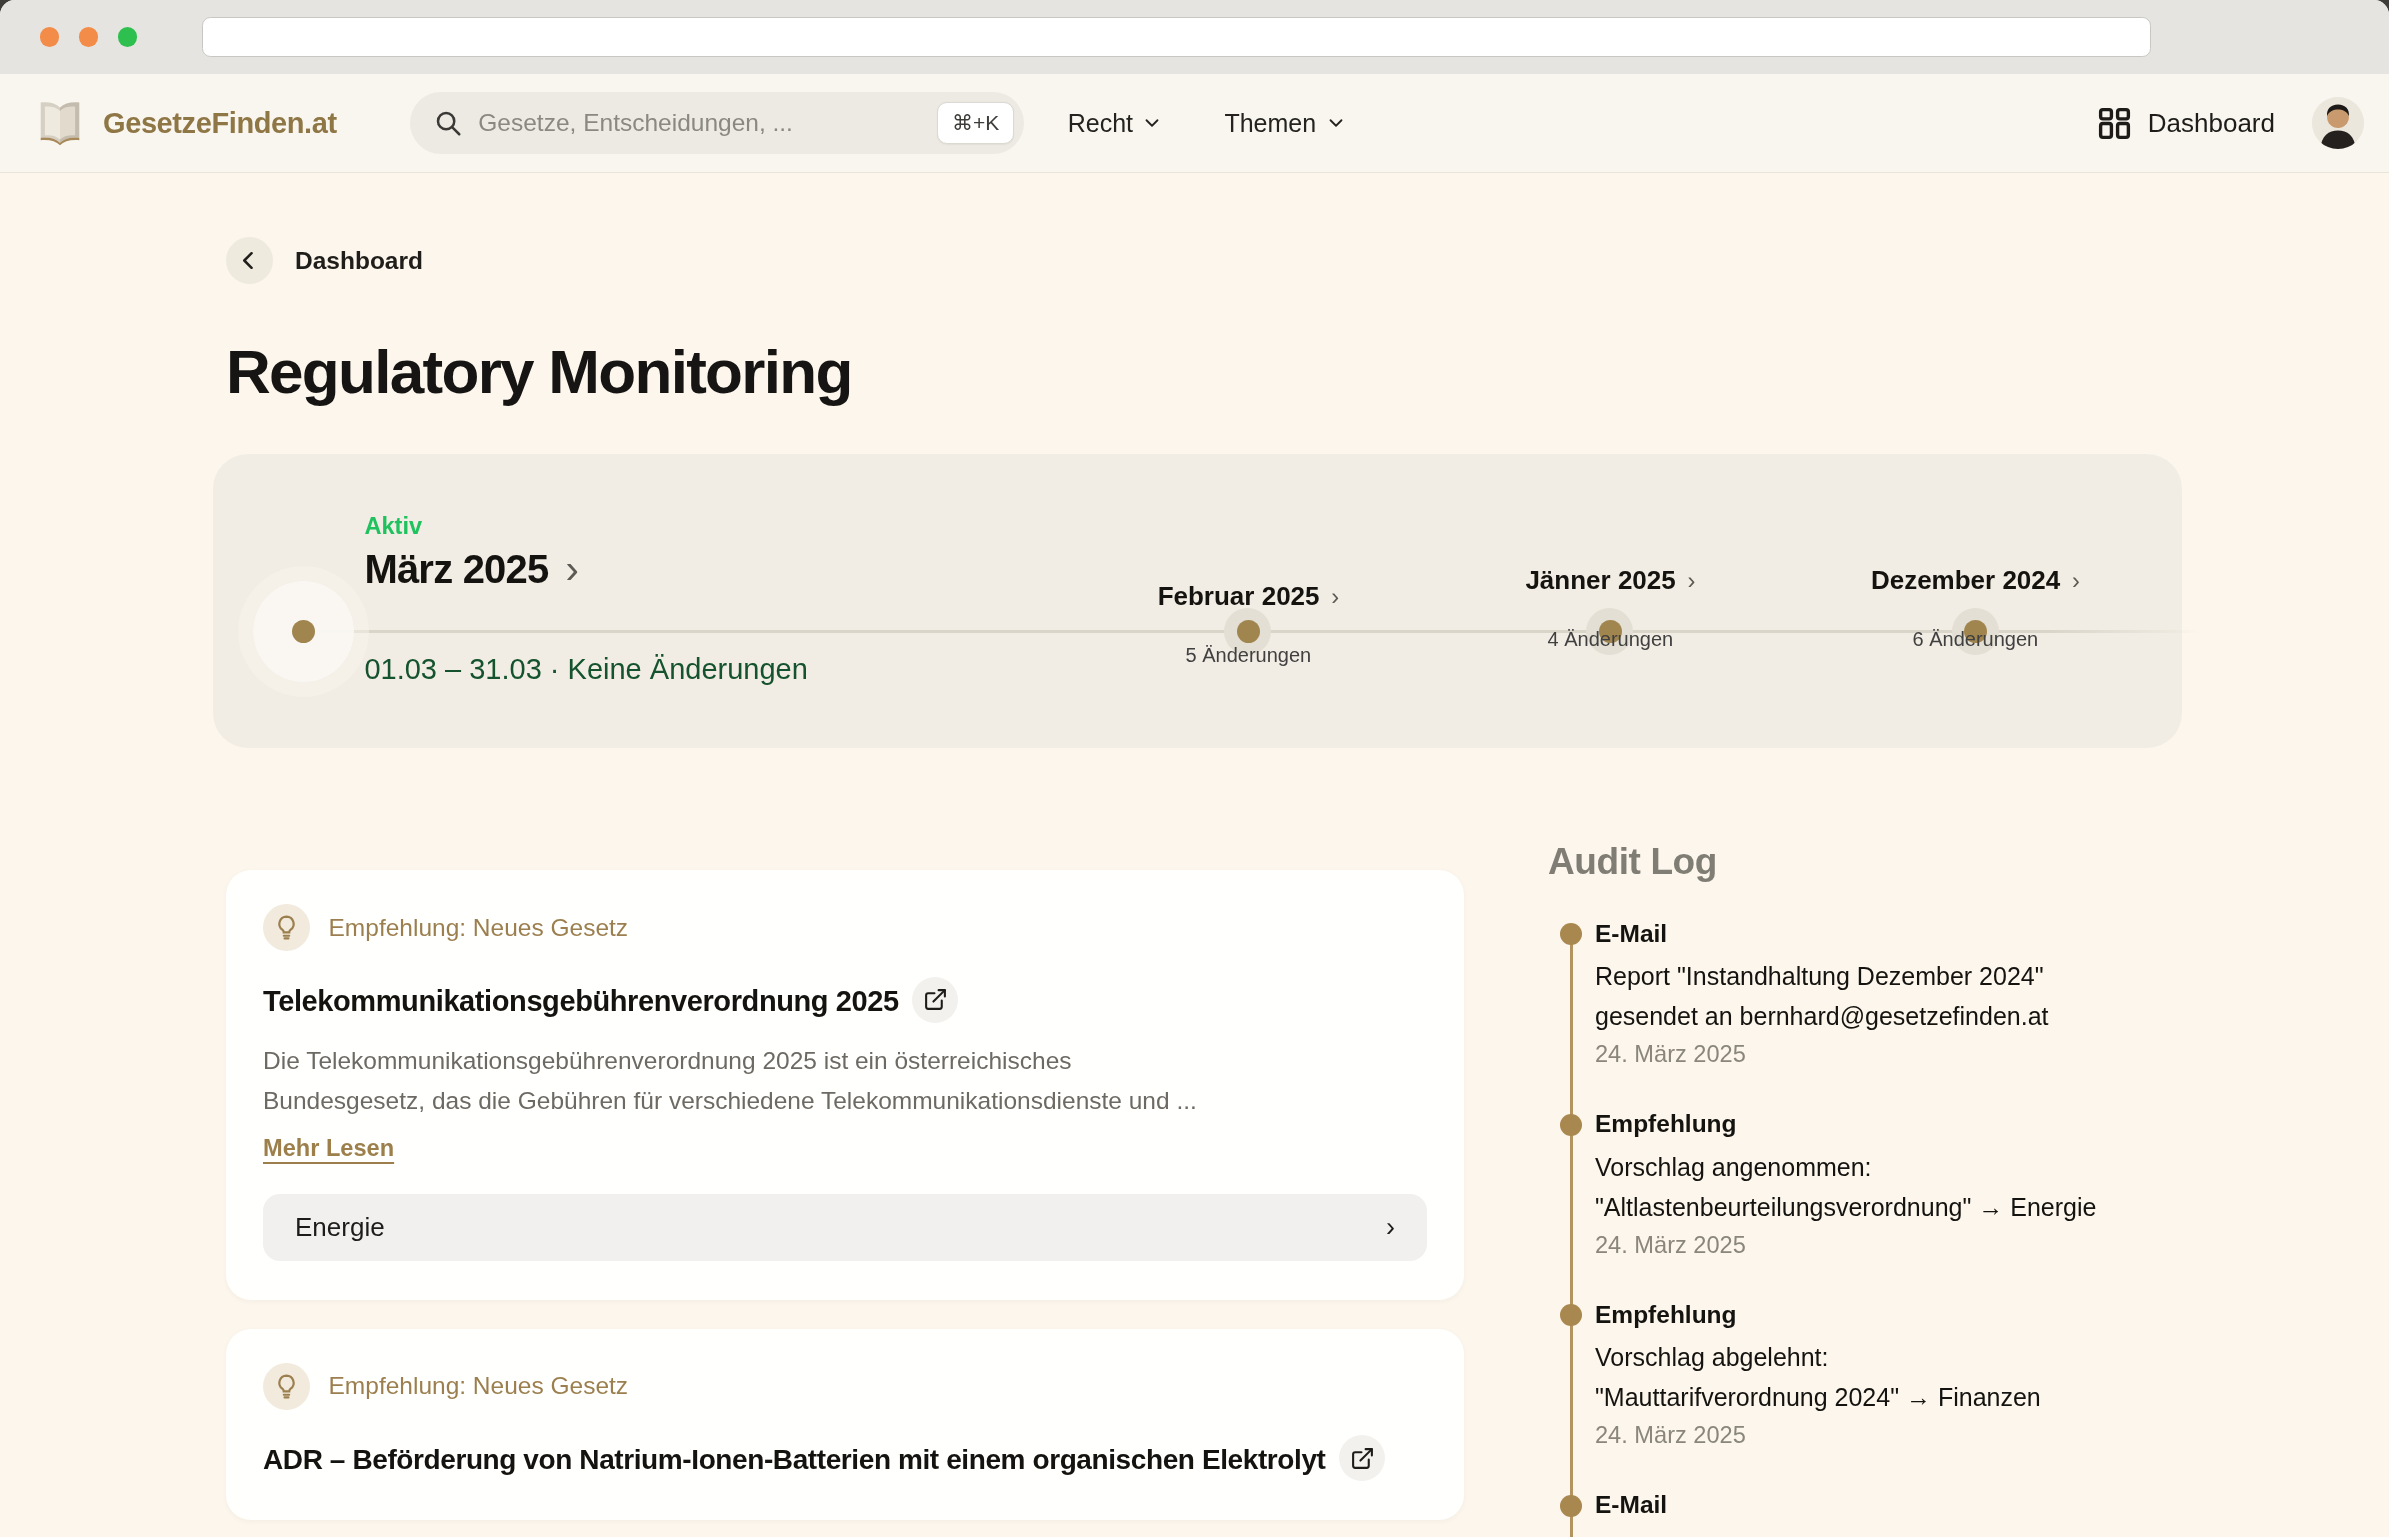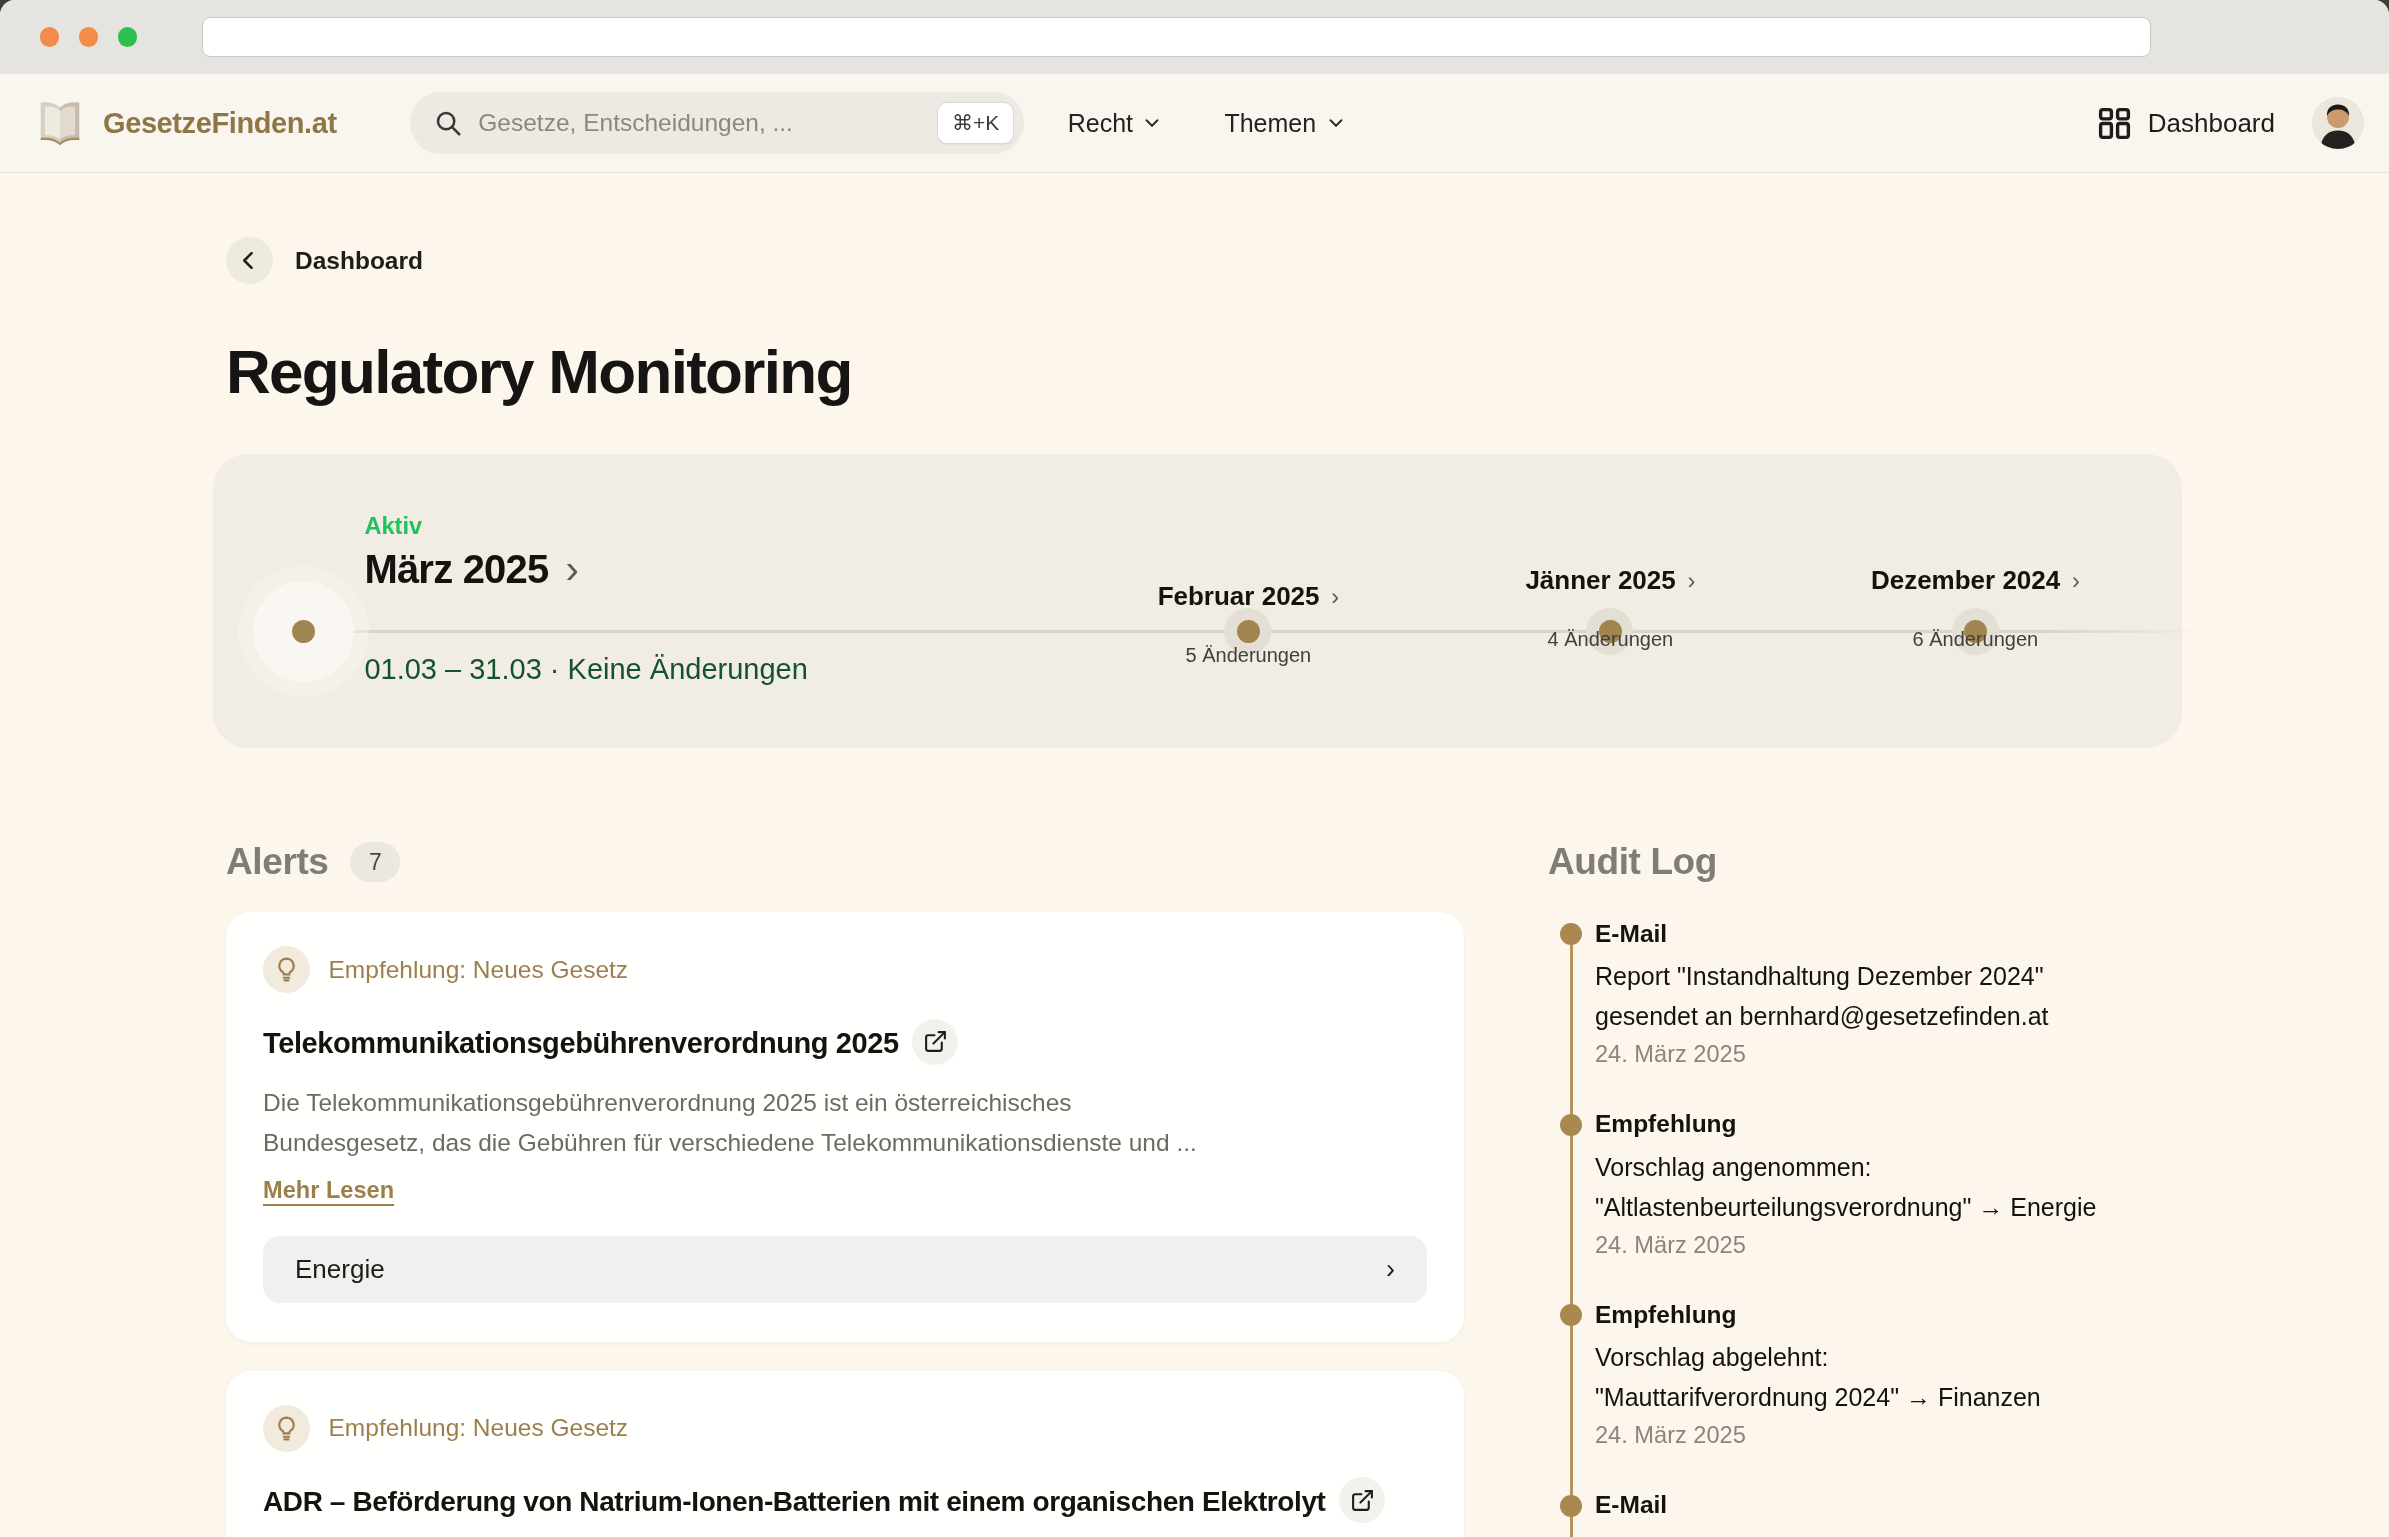--- a/index.html
+++ b/index.html
@@ -249,24 +249,20 @@
       <div class="tl-dot" style="left:1751px;"></div>
       <div class="tl-col" style="left:1762px; top:111px;">
         <div class="tl-month"><span>Dezember 2024</span><span class="chev">›</span></div>
         <div class="tl-detail">6 Änderungen</div>
       </div>
     </div>
 
     <div class="cols">
 
       <div class="col-alerts">
-        <div class="sec-head">
-          <span class="sec-title">Alerts</span>
-          <span class="count-badge">7</span>
-        </div>
 
         <div class="alert-card">
           <div class="kind-row">
             <span class="bulb-badge">
               <svg width="29" height="29" viewBox="0 0 24 24" fill="none" stroke="#9c7f4e" stroke-width="1.8" stroke-linecap="round">
                 <path d="M12 3 a6 6 0 0 1 3.5 10.8 c-.9.7-1.2 1.4-1.2 2.2 h-4.6 c0-.8-.3-1.5-1.2-2.2 A6 6 0 0 1 12 3 Z"></path>
                 <line x1="9.8" y1="18.8" x2="14.2" y2="18.8"></line>
                   <line x1="10.4" y1="21" x2="13.6" y2="21"></line>
               </svg>
             </span>

